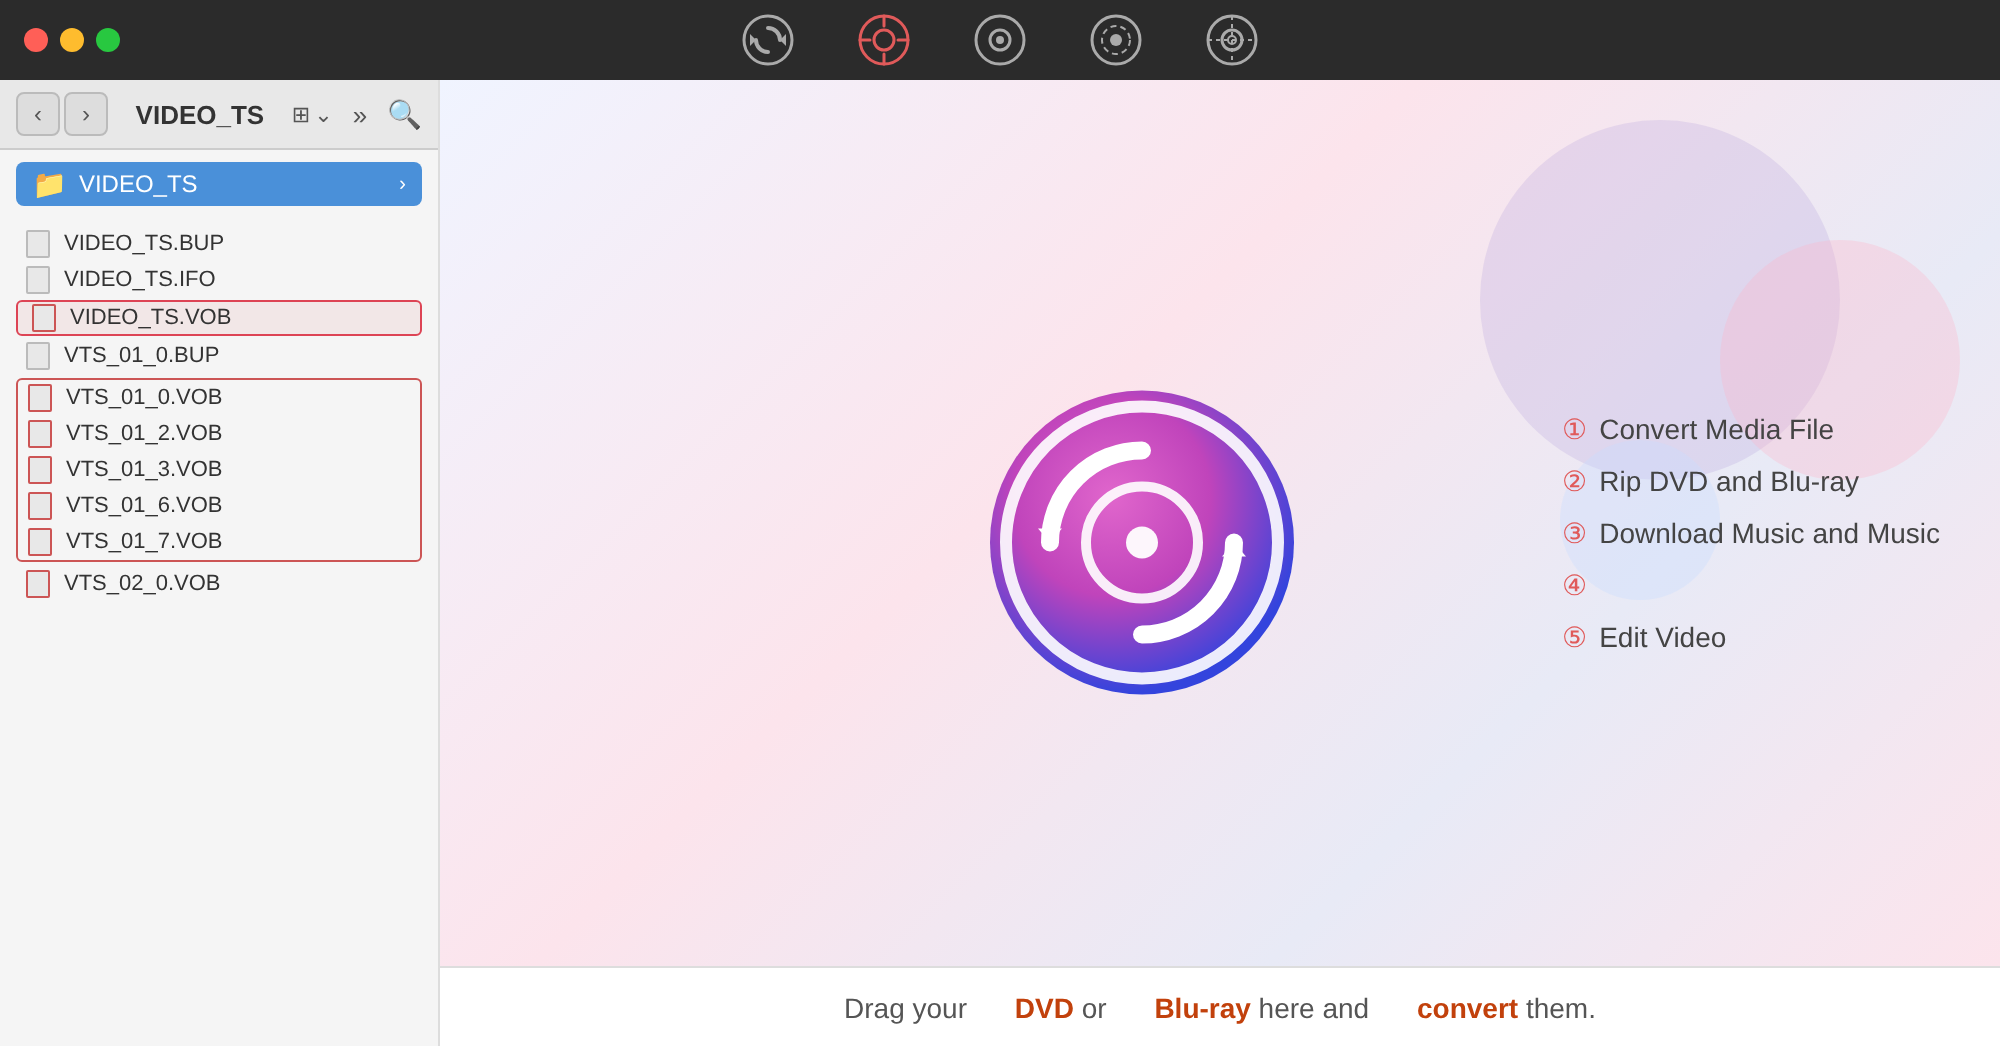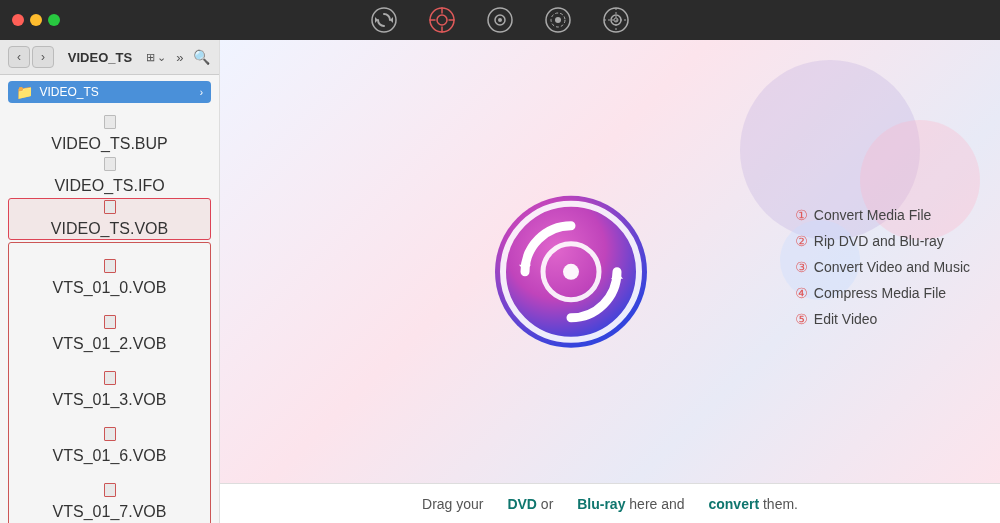--- a/index.html
+++ b/index.html
@@ -167,25 +167,24 @@
     
     .file-list {
       flex: 1;
       overflow-y: auto;
       padding: 4px 0;
     }
     .file-item {
       display: flex;
       align-items: center;
       padding: 2px 12px;
-      font-size: 16px;
+      font-size: 11px;
       color: #333;
       gap: 6px;
       cursor: pointer;
-      flex-direction: column;
     }
     .file-item.highlighted {
       background: rgba(220, 80, 80, 0.08);
       border: 1px solid #d45;
       border-radius: 3px;
       margin: 1px 8px;
       padding: 1px 6px;
     }
     .file-item .file-icon {
       width: 14px;
@@ -306,38 +305,38 @@
       height: 40px;
       background: white;
       border-top: 1px solid #ddd;
       display: flex;
       align-items: center;
       justify-content: center;
       font-size: 14px;
       color: #555;
     }
     .bottom-bar strong {
-      color: #0f766e;
+      color: #c2410c;
       font-weight: 700;
       margin-left: 20px;
     }
 
     .sidebar-area {
       padding: 4px;
     }
 
     
     .vob-group {
       border: 1px solid #c55;
       border-radius: 3px;
       margin: 2px 8px;
     }
     .vob-group .file-item {
       padding: 2px 4px;
-      margin: 14px;
+      margin: 0;
       border: none;
     }
 
     
     .file-list::-webkit-scrollbar {
       width: 4px;
     }
     .file-list::-webkit-scrollbar-thumb {
       background: #bbb;
       border-radius: 2px;
@@ -450,20 +449,26 @@
         <div class="file-icon">
             <div class="file-icon-doc"></div>
           </div>
         <span>VIDEO_TS.IFO</span>
       </div>
       <div class="file-item highlighted">
         <div class="file-icon">
             <div class="file-icon-vid"></div>
           </div>
         <span>VIDEO_TS.VOB</span>
+      </div>
+      <div class="file-item">
+        <div class="file-icon">
+            <div class="file-icon-doc"></div>
+          </div>
+        <span>VTS_01_0.BUP</span>
       </div>
 
       <div class="vob-group">
         <div class="file-item">
           <div class="file-icon">
               <div class="file-icon-vid"></div>
             </div>
           <span>VTS_01_0.VOB</span>
         </div>
         <div class="file-item">
@@ -536,25 +541,24 @@
       <li class="feature-item">
         <span class="feature-num">①</span>
         <span>Convert Media File</span>
       </li>
       <li class="feature-item">
         <span class="feature-num">②</span>
         <span>Rip DVD and Blu-ray</span>
       </li>
       <li class="feature-item">
         <span class="feature-num">③</span>
-        <span>Convert Video and Music</span>
+        <span>Download Music and Music</span>
       </li>
       <li class="feature-item">
         <span class="feature-num">④</span>
-        <span>Compress Media File</span>
       </li>
       <li class="feature-item">
         <span class="feature-num">⑤</span>
         <span>Edit Video</span>
       </li>
     </ul>
 
     <div class="bottom-bar">
       <span>
         Drag your <strong>DVD</strong> or <strong>Blu-ray</strong> here and <strong>convert</strong> them.

